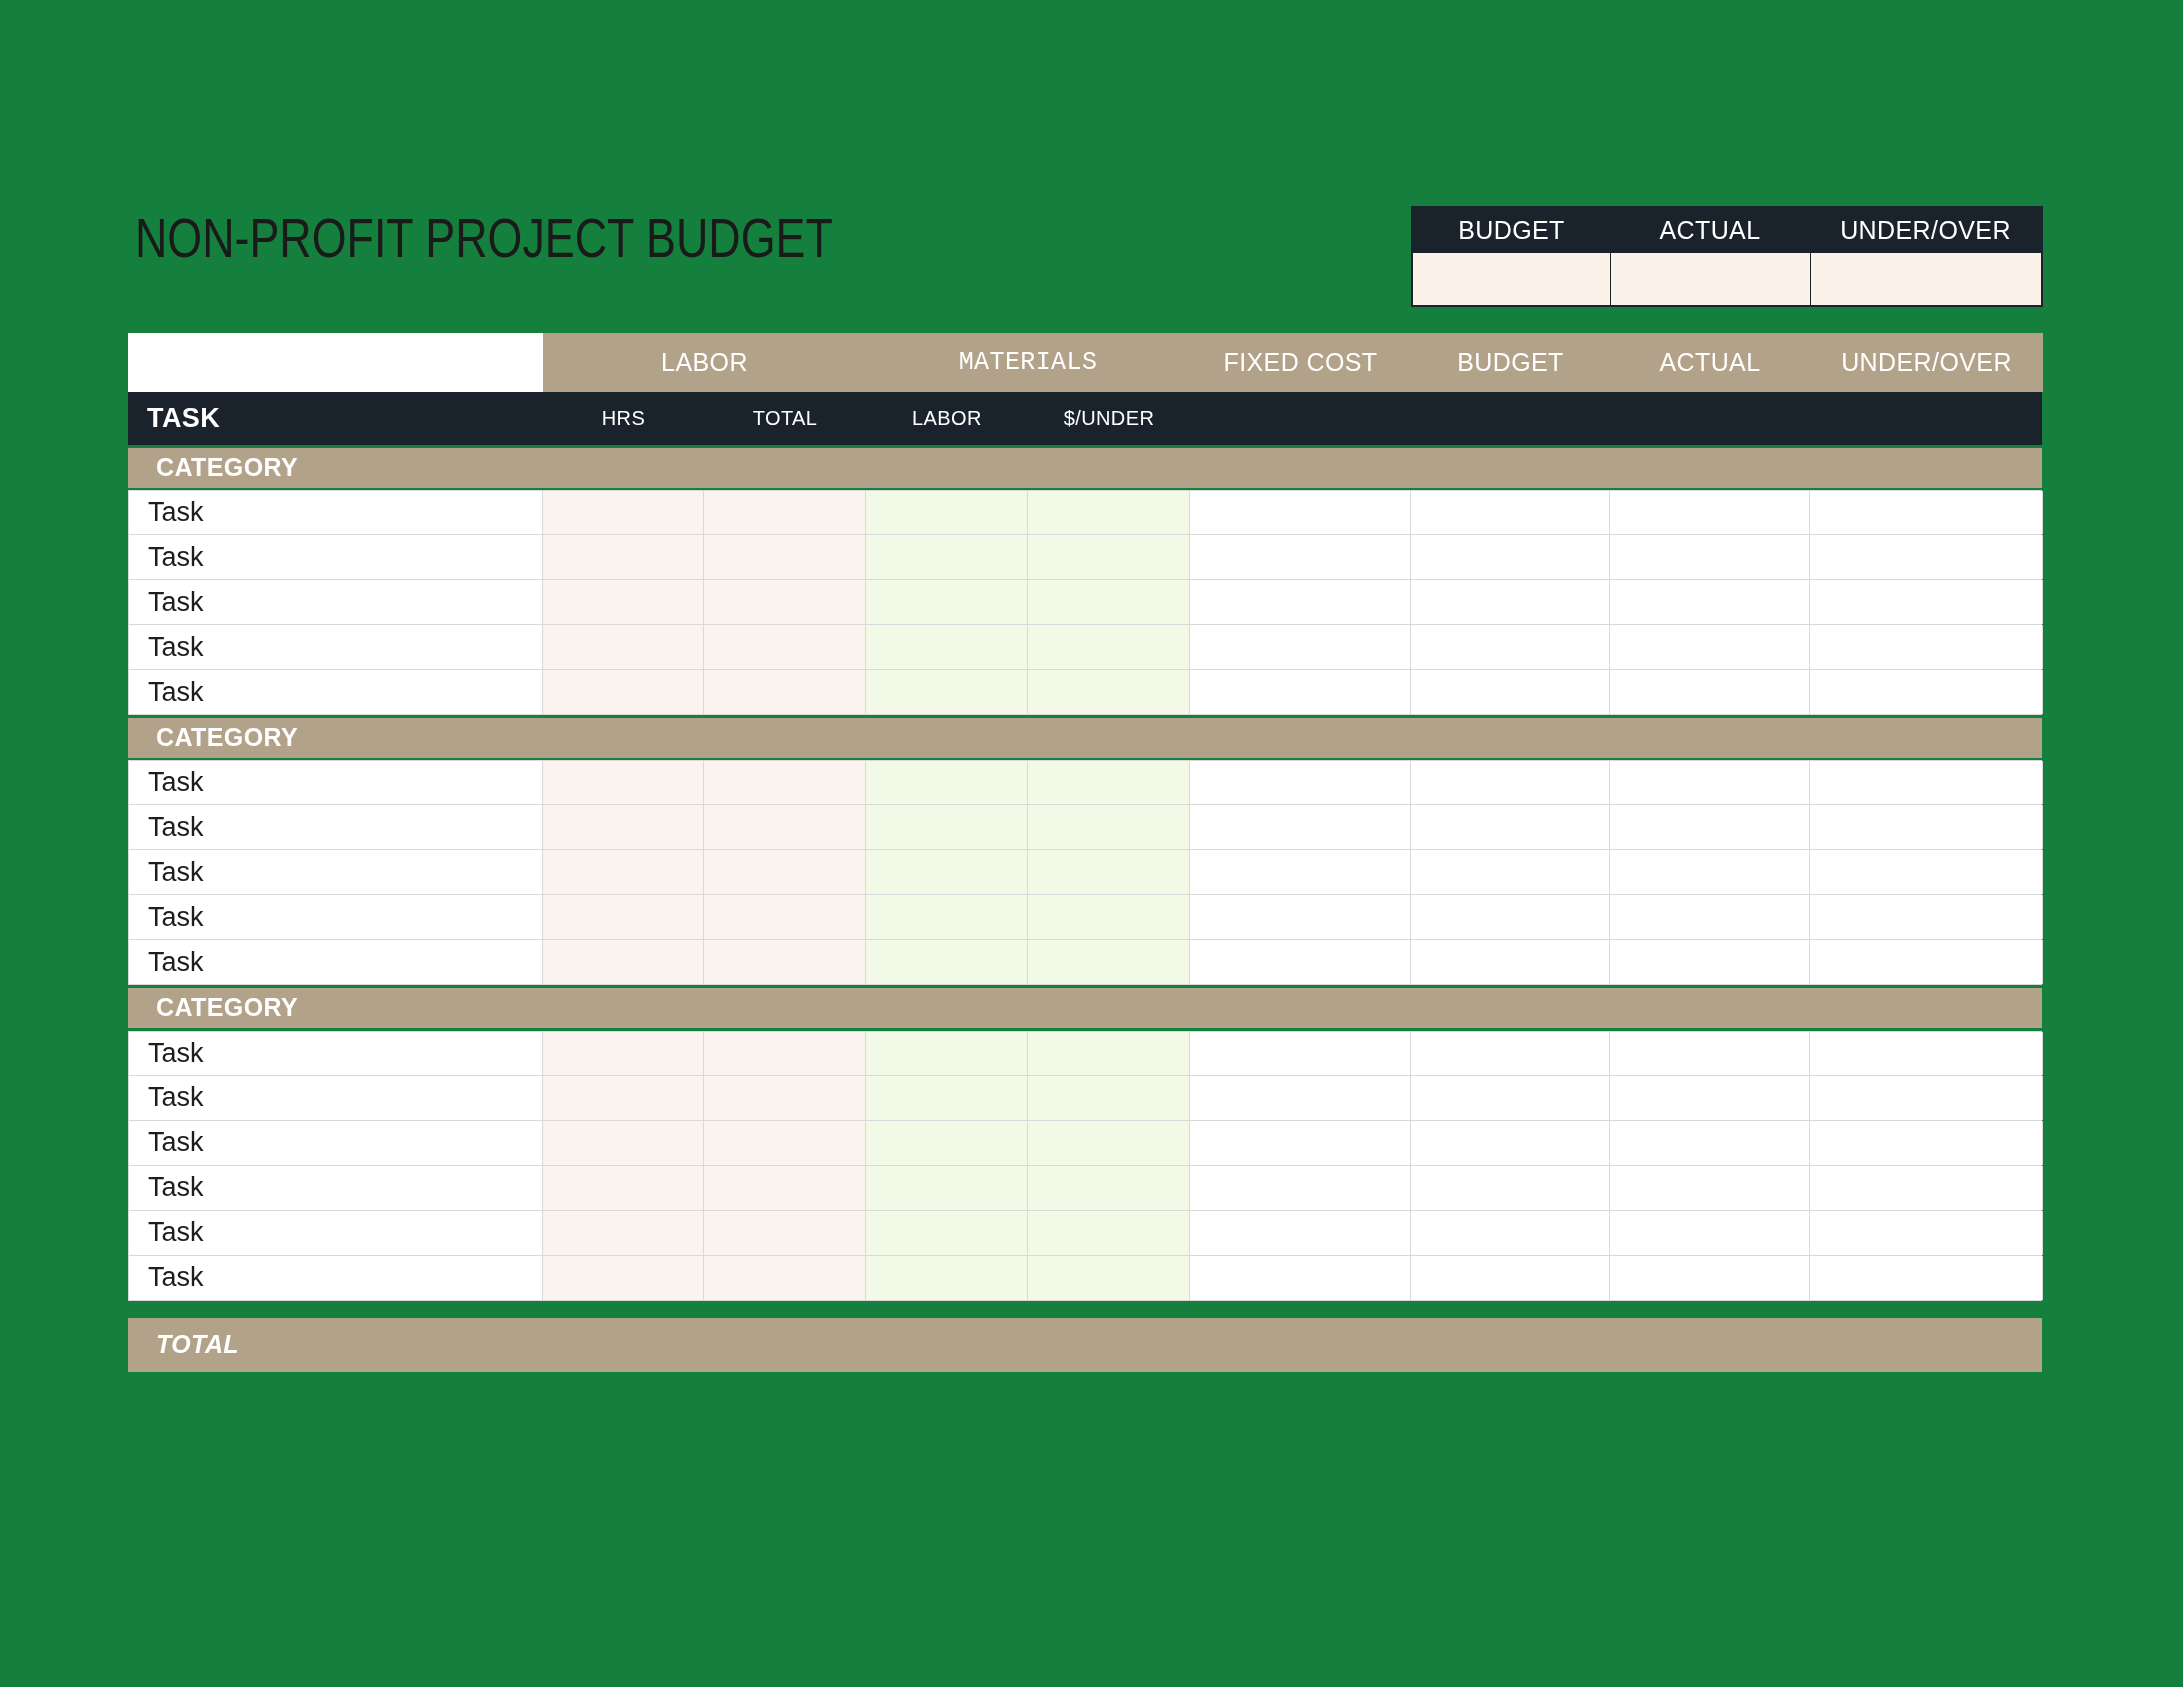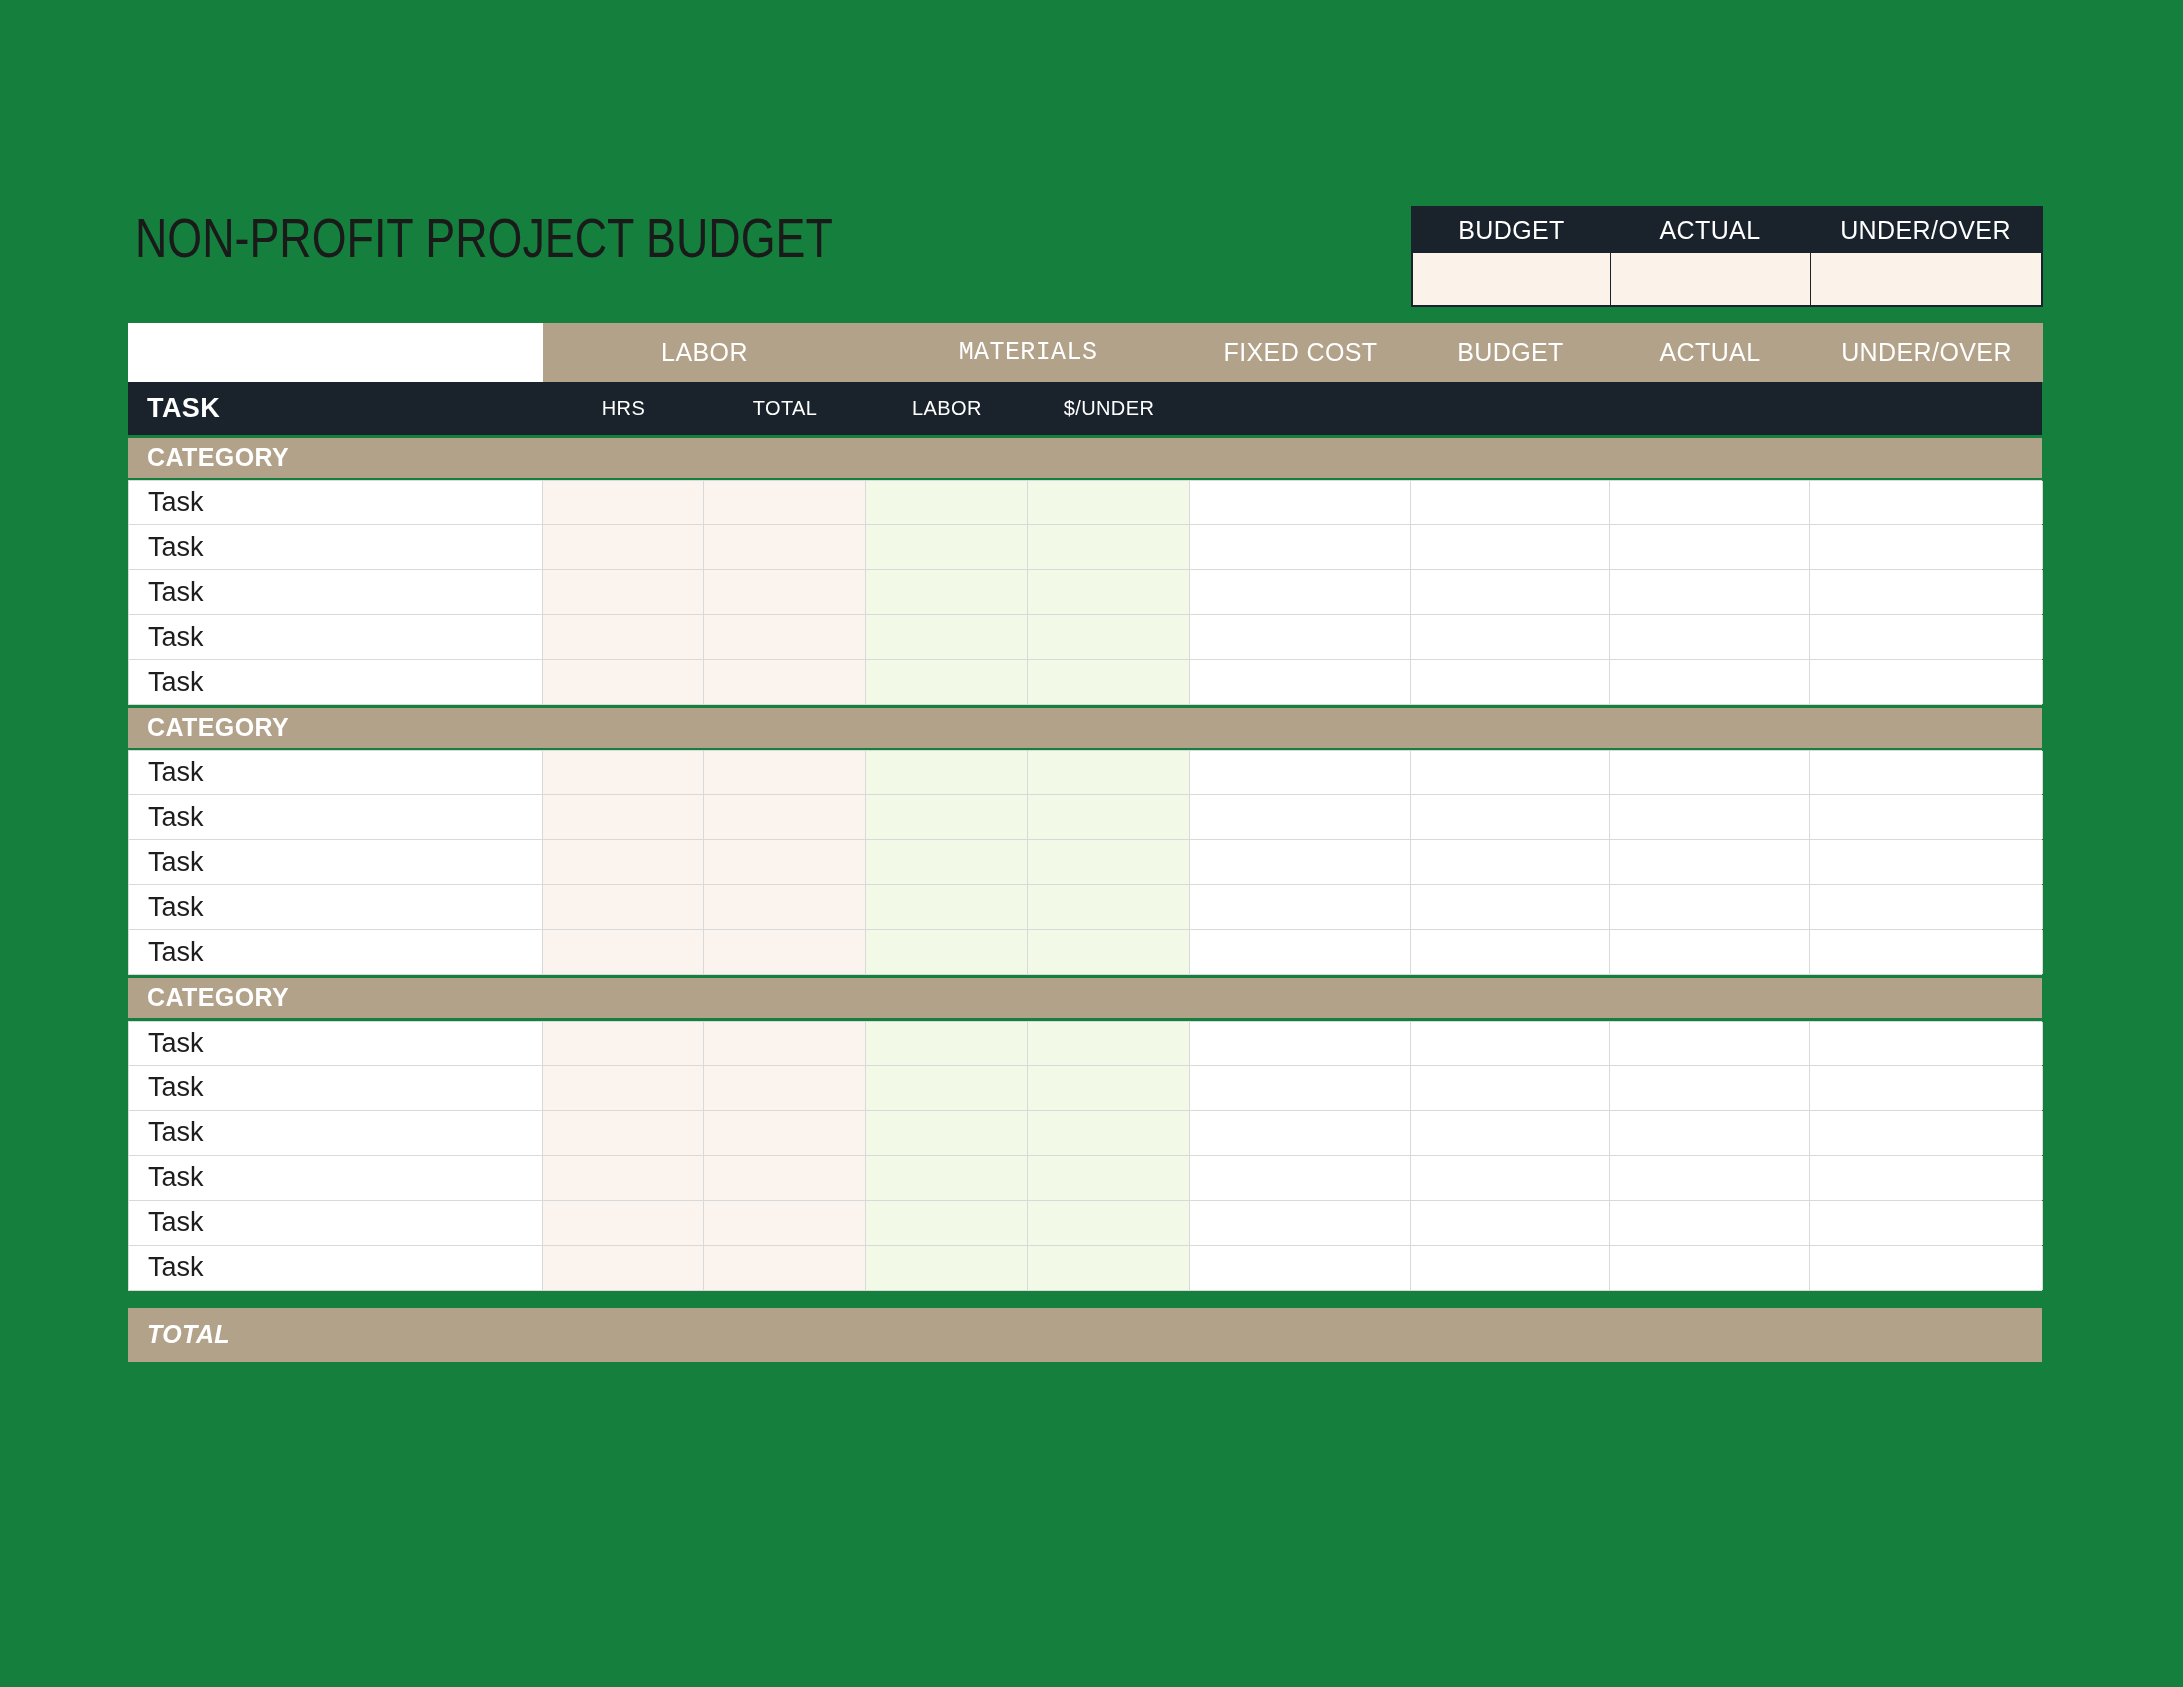--- a/index.html
+++ b/index.html
@@ -34,21 +34,21 @@
     display:flex; align-items:center; justify-content:center;
     color:#ffffff; font-size:25px; letter-spacing:0.4px;
   }
   .s-body {
     display:grid; grid-template-columns:197px 200px 231px; height:52px;
   }
   .s-body > div { background:#fbf3ea; }
   .s-body > div + div { border-left:1.7px solid #1a232c; }
 
   
-  .main-table { position:absolute; left:128px; top:323px; width:1914px; }
+  .main-table { position:absolute; left:128px; top:333px; width:1914px; }
   .grid9 { display:grid; grid-template-columns:415px 161px 162px 162px 162px 221px 199px 200px 233px; }
 
   
   .row-group { height:59px; }
   .row-group .spacer { background:#ffffff; }
   .row-group .g {
     background:#b2a289; display:flex; align-items:center; justify-content:center;
     color:#ffffff; font-size:25px; letter-spacing:0.4px; white-space:nowrap;
   }
   .g-labor     { grid-column:2 / span 2; }
@@ -61,21 +61,21 @@
     color:#ffffff; font-size:20px; letter-spacing:0.4px;
   }
   .row-dark .h-task {
     justify-content:flex-start; padding-left:19px;
     font-weight:700; font-size:27px;
   }
 
   
   .band {
     height:40px; margin:2.6px 0; background:#b2a289;
-    display:flex; align-items:center; padding-left:19px;
+    display:flex; align-items:center; padding-left:28px;
     color:#ffffff; font-size:25px; font-weight:700; letter-spacing:0.4px;
   }
   .band-total { height:54px; margin-top:17px; margin-bottom:0;font-style:italic; }
 
   
   .trow { height:45px; border-bottom:0.9px solid #d9d9d9; }
   .trow.first { border-top:0.9px solid #d9d9d9; }
   .trow > div { border-right:0.9px solid #d9d9d9; background:#ffffff; }
   .trow > div:first-child { border-left:0.9px solid #d9d9d9; }
   .trow > div:nth-child(2), .trow > div:nth-child(3) { background:#fbf4ee; }

